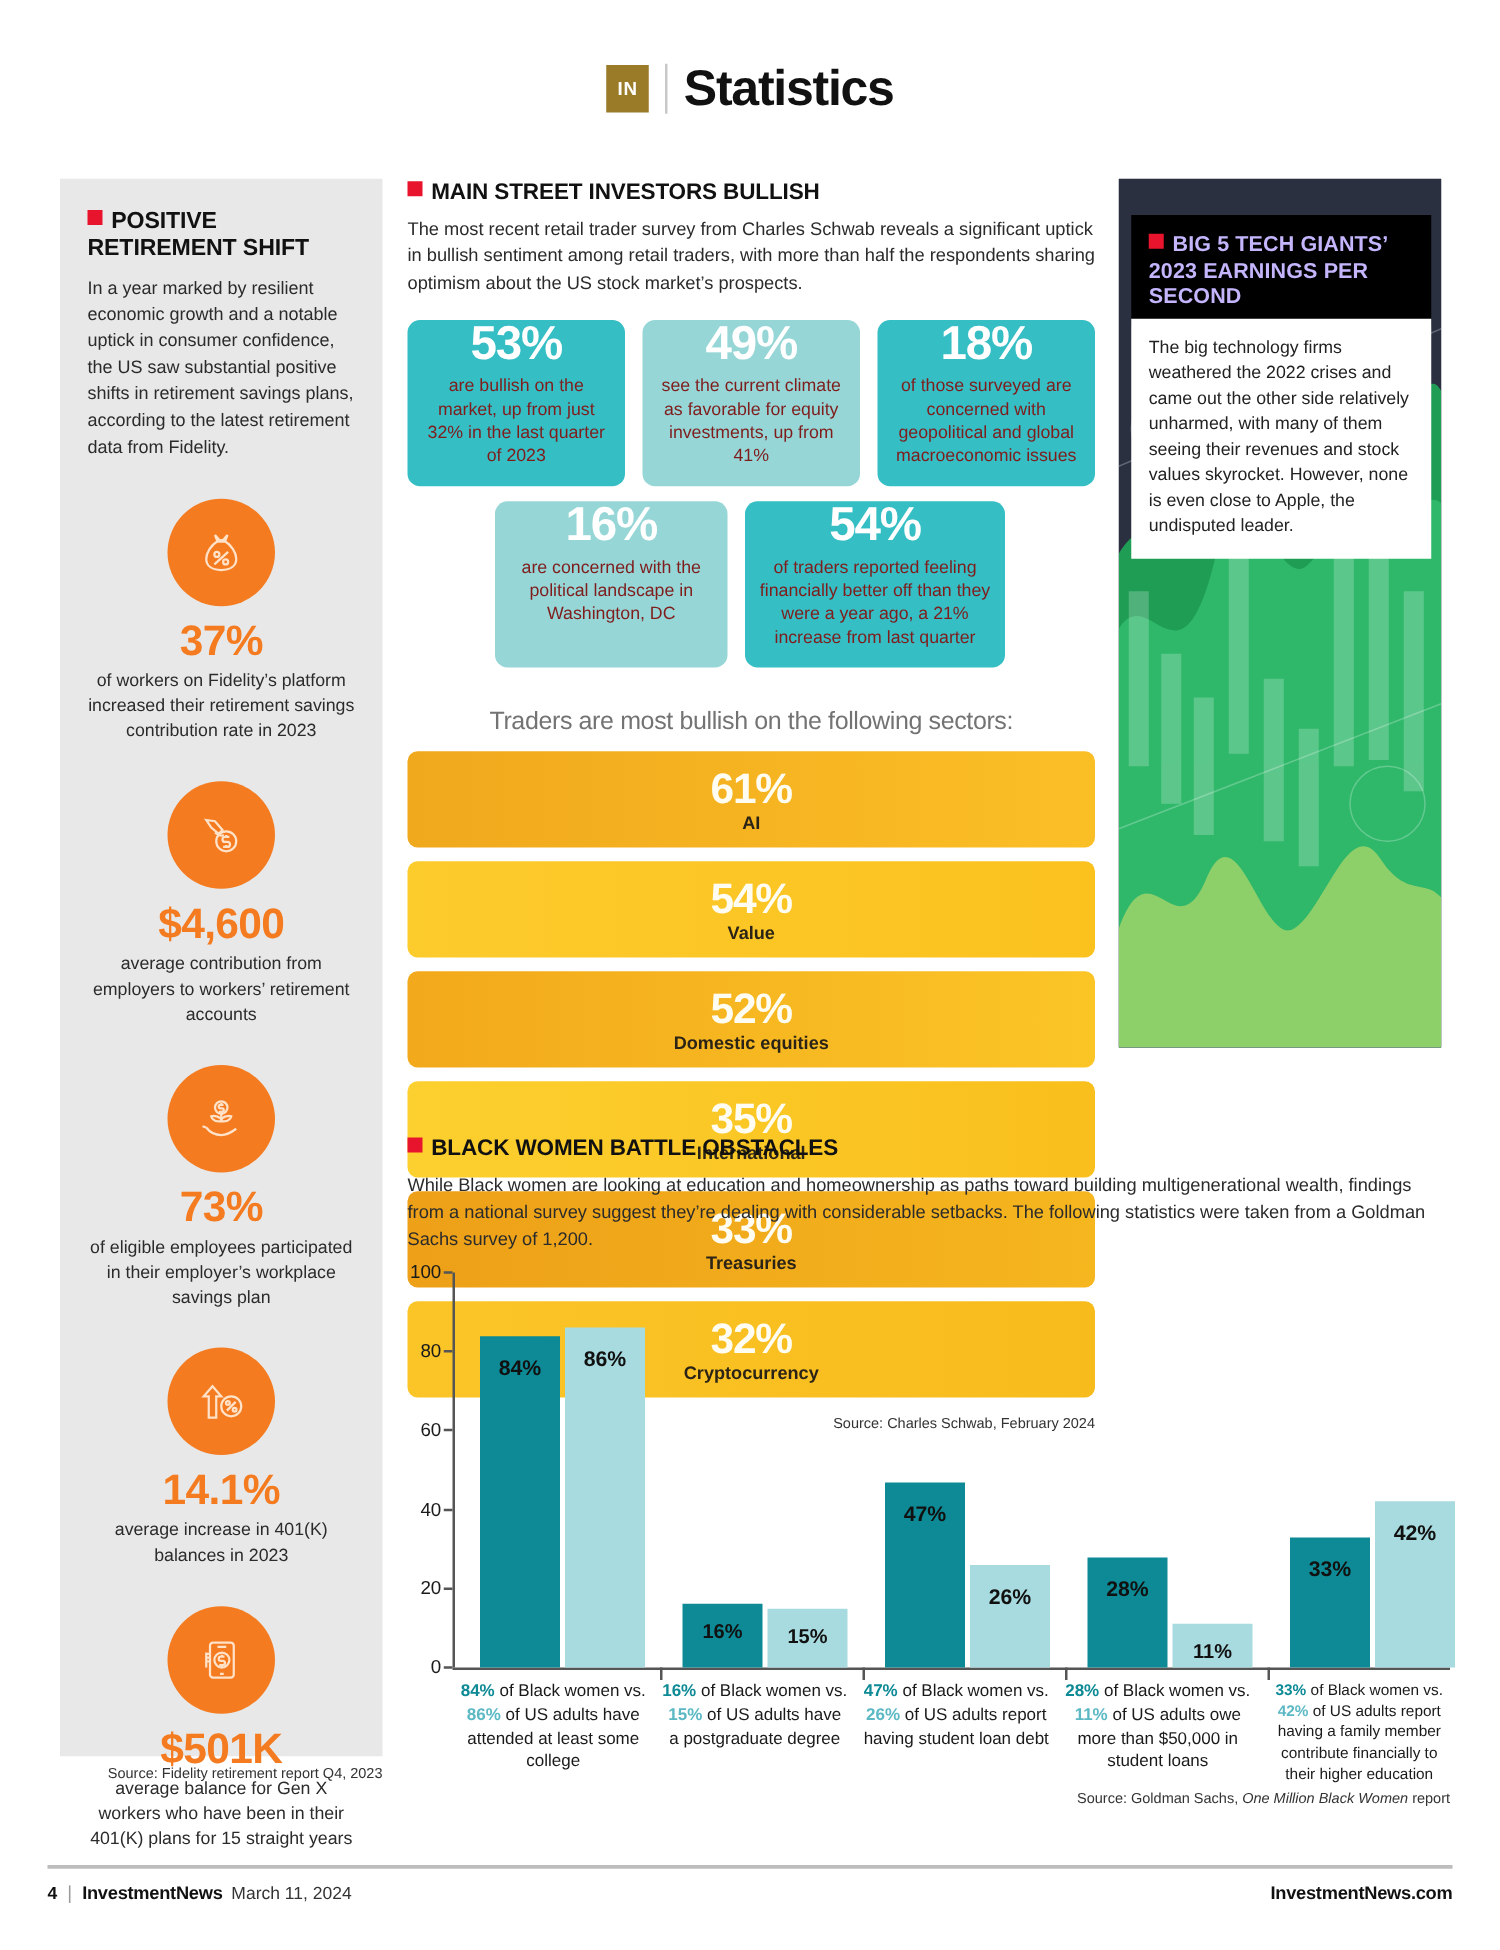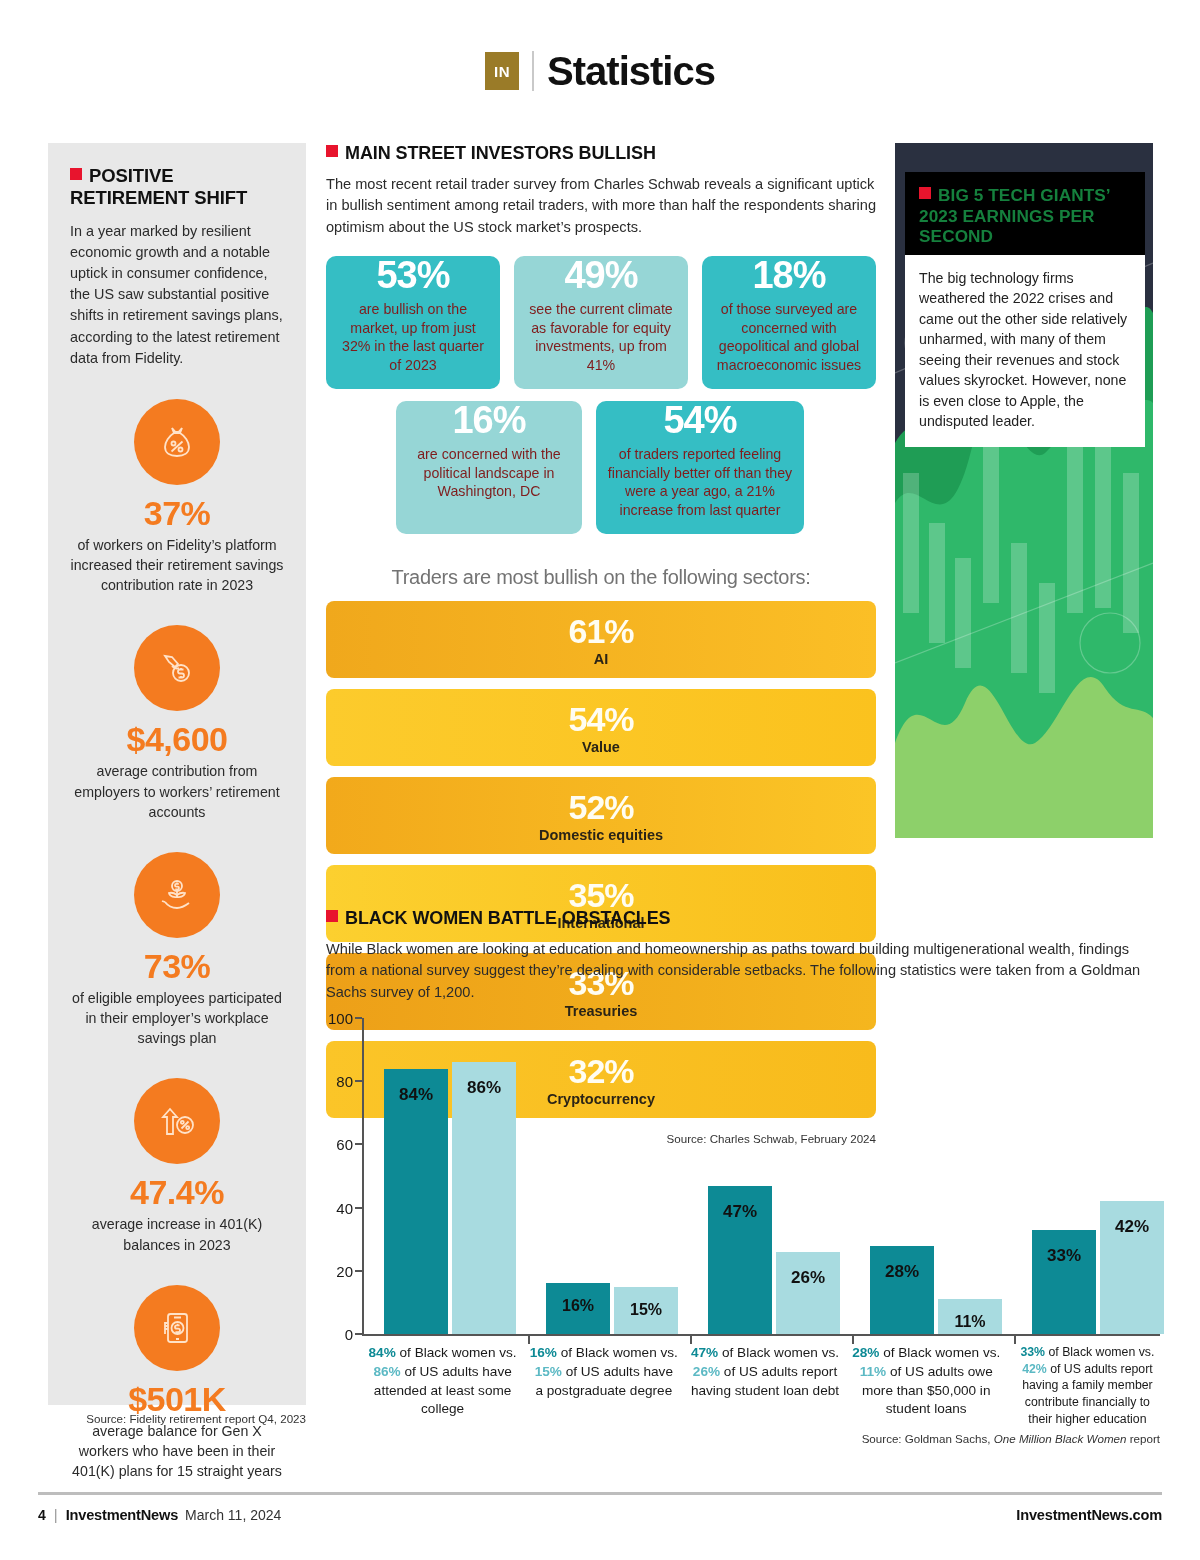--- a/index.html
+++ b/index.html
@@ -79,21 +79,21 @@
   .sc-e { background: linear-gradient(90deg,#eda018 0%, #f5b61e 100%); }
   .sc-f { background: linear-gradient(90deg,#fbc528 0%, #f8bb1c 100%); }
   .src-right { text-align: right; font-size: 11.6px; color: #333; margin-top: 14px; }
 
   
   .rpanel { position: absolute; left: 895px; top: 143px; width: 258px; height: 695px;
             background: #2a3040; overflow: hidden; }
   .rpanel-art { position: absolute; inset: 0; }
   .rbox-head { position: absolute; left: 905px; top: 172px; width: 240px; background: #000000;
                padding: 13px 14px 14px; }
-  .rbox-head .t { font-size: 17.2px; font-weight: 700; color: #15803d; line-height: 1.2;
+  .rbox-head .t { font-size: 17.2px; font-weight: 700; color: #c4b5fd; line-height: 1.2;
                   letter-spacing: .1px; }
   .rbox-body { position: absolute; left: 905px; top: 255px; width: 240px; background: #ffffff;
                padding: 13px 14px 15px; }
   .rbox-body p { font-size: 14.2px; line-height: 1.44; color: #222; }
 
   
   .lower { position: absolute; left: 326px; top: 908px; width: 830px; }
   .lower .sec-body { font-size: 14.6px; line-height: 1.46; }
 
   
@@ -212,21 +212,21 @@
     <div class="stat-block">
       <div class="icon-circle">
         <svg width="46" height="46" viewBox="0 0 46 46" fill="none" stroke="#ffe2c8" stroke-width="1.8">
           <path d="M13 36 v-17 h-4 l7 -8 l7 8 h-4 v17 z"></path>
           <circle cx="31" cy="27" r="8"></circle>
           <circle cx="28.3" cy="24.3" r="1.5"></circle>
             <circle cx="33.7" cy="29.7" r="1.5"></circle>
           <path d="M34.5 23.5 L27.5 30.5"></path>
         </svg>
       </div>
-      <div class="stat-num">47.4%</div>
+      <div class="stat-num">14.1%</div>
       <div class="stat-desc">average increase in 401(K) balances in 2023</div>
     </div>
 
     <div class="stat-block">
       <div class="icon-circle">
         <svg width="46" height="46" viewBox="0 0 46 46" fill="none" stroke="#ffe2c8" stroke-width="1.8">
           <rect x="14" y="9" width="19" height="28" rx="2.5"></rect>
           <path d="M20 12.5 h7 M22 34 h3"></path>
           <circle cx="23.5" cy="23" r="6"></circle>
           <path d="M25.6 20.3 h-2.9 a1.7 1.7 0 0 0 0 3.4 h1.6 a1.7 1.7 0 0 1 0 3.4 h-2.9 M23.5 18.8 v1.5 M23.5 27.1 v1.5"></path>

